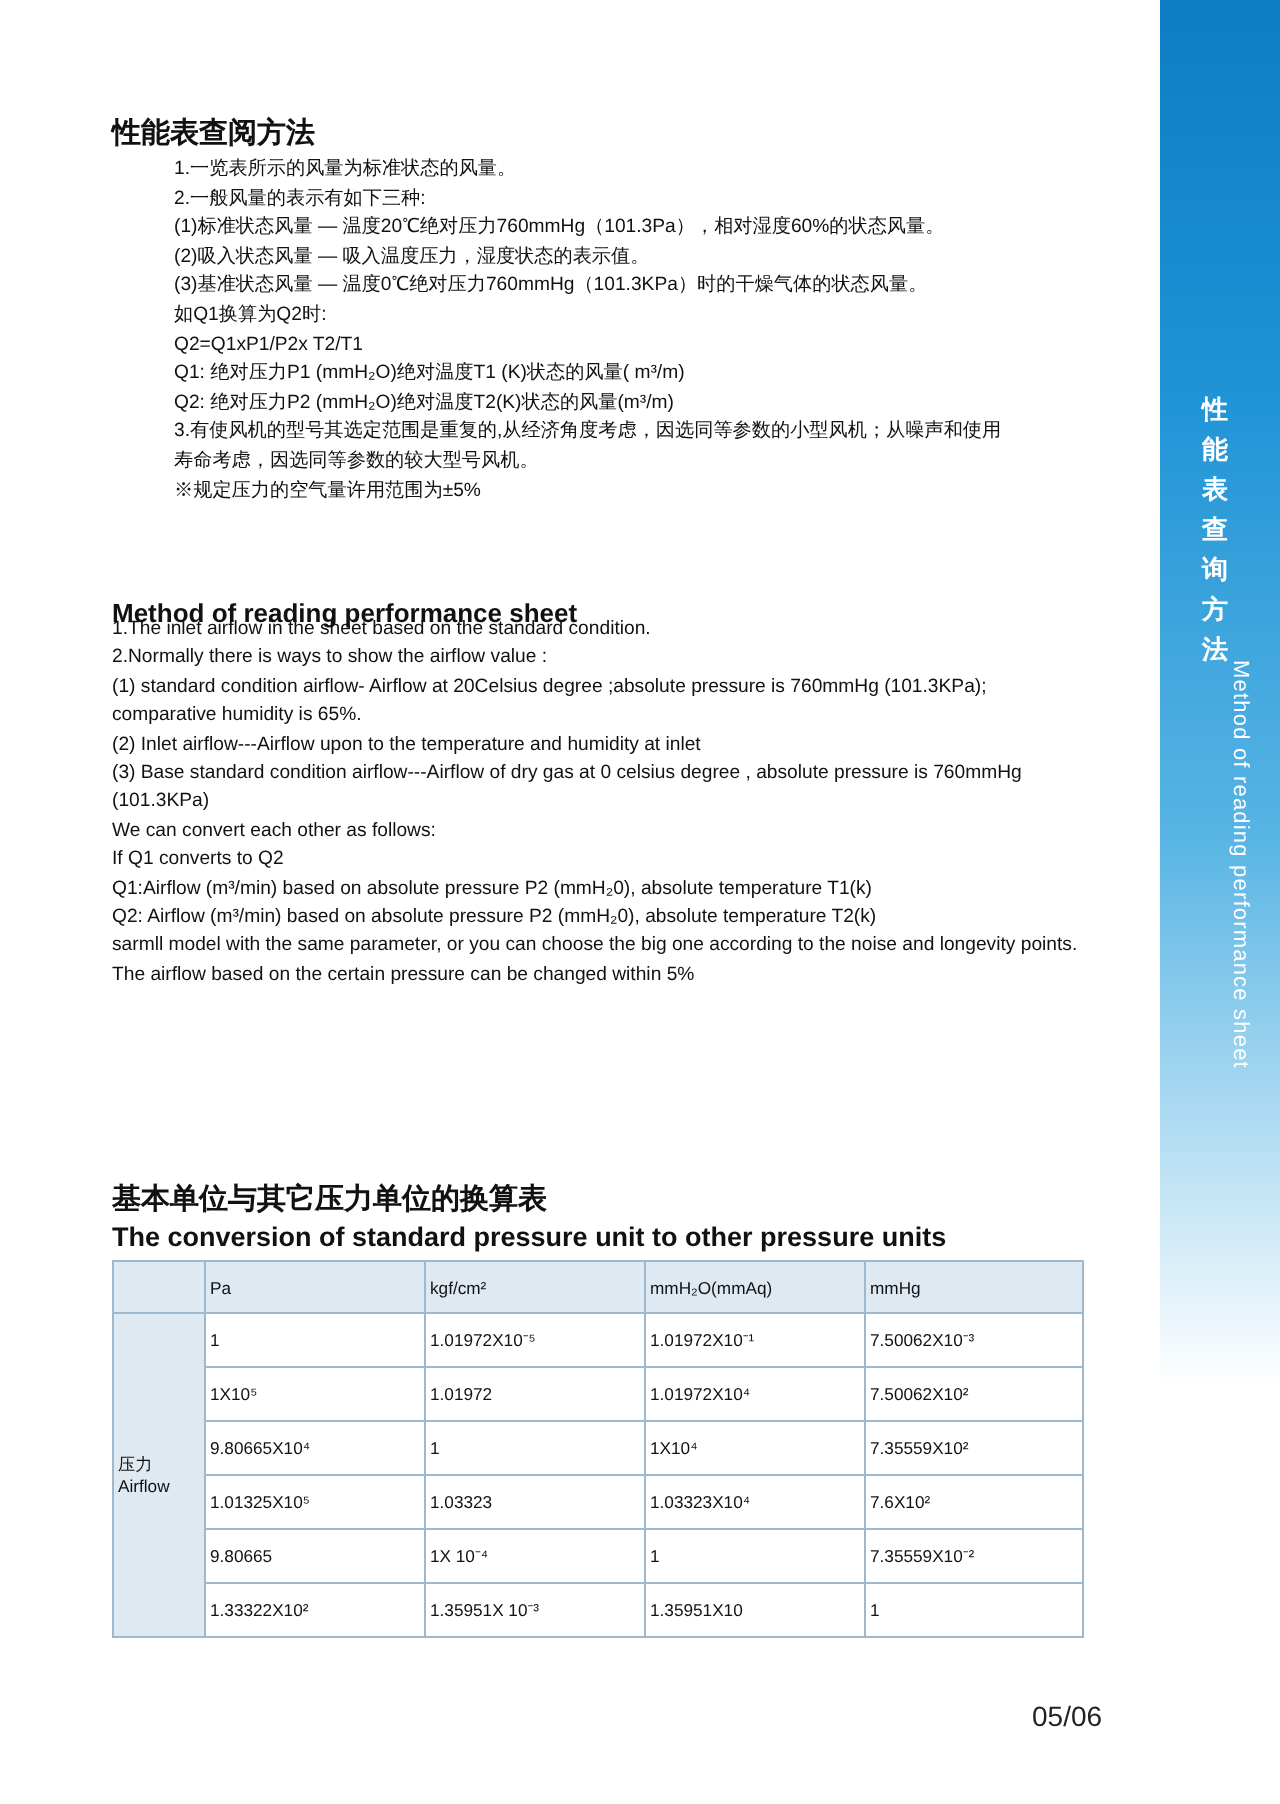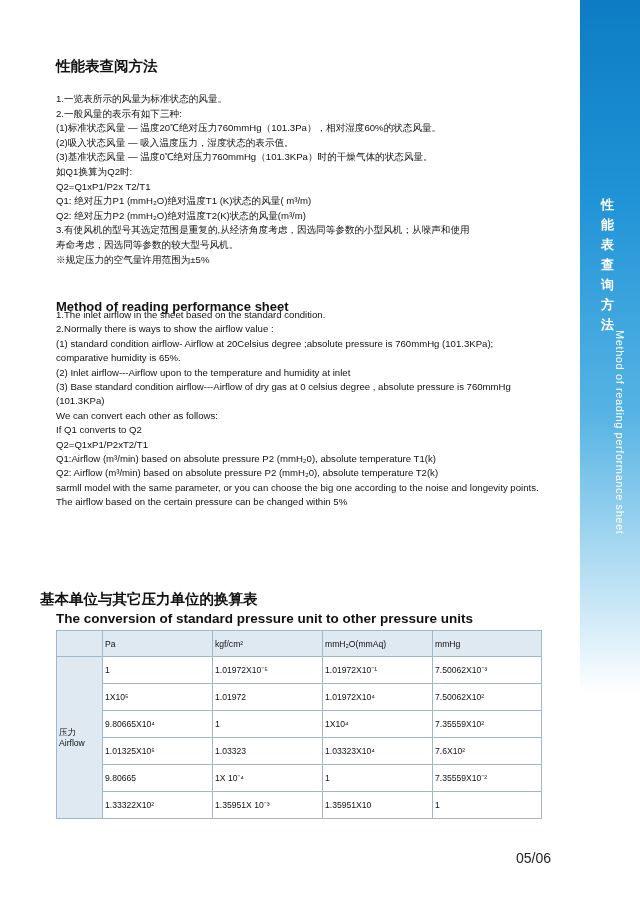--- a/index.html
+++ b/index.html
@@ -76,40 +76,40 @@
   #title-cn-1 { top: 45px; }
 
   .para {
     position: absolute;
     left: 56px;
     width: 486px;
     font-size: 9.6px;
     line-height: 14.6px;
     color: #111;
   }
-  #block-cn-body { top: 92px; }
+  #block-cn-body { top: 78px; margin-left: 31px; }
 
   .para .ln { display: block; white-space: pre-wrap; }
 
   #title-en-1 {
     position: absolute;
     left: 56px;
     top: 288px;
     font-size: 13px;
     font-weight: bold;
     color: #111;
   }
   #block-en-body {
     top: 308px;
     line-height: 14.4px;
   }
 
   #title-cn-2 {
     position: absolute;
-    left: 40px;
+    left: 56px;
     top: 578px;
     font-size: 14.5px;
     font-weight: bold;
     color: #111;
   }
   #title-en-2 {
     position: absolute;
     left: 56px;
     top: 600px;
     font-size: 13.5px;
@@ -190,21 +190,20 @@
 
   <div class="para" id="block-en-body">
     <span class="ln">1.The inlet airflow in the sheet based on the standard condition.</span>
     <span class="ln">2.Normally there is ways to show the airflow value :</span>
     <span class="ln">(1) standard condition airflow- Airflow at 20Celsius degree ;absolute pressure is 760mmHg (101.3KPa);</span>
     <span class="ln">comparative humidity is 65%.</span>
     <span class="ln">(2) Inlet airflow---Airflow upon to the temperature and humidity at inlet</span>
     <span class="ln">(3) Base standard condition airflow---Airflow of dry gas at 0 celsius degree , absolute pressure is 760mmHg (101.3KPa)</span>
     <span class="ln">We can convert each other as follows:</span>
     <span class="ln">If Q1 converts to Q2</span>
-    <span class="ln">Q2=Q1xP1/P2xT2/T1</span>
     <span class="ln">Q1:Airflow (m³/min) based on absolute pressure P2 (mmH₂0), absolute temperature T1(k)</span>
     <span class="ln">Q2: Airflow (m³/min) based on absolute pressure P2 (mmH₂0), absolute temperature T2(k)</span>
     <span class="ln">sarmll model with the same parameter, or you can choose the big one according to the noise and longevity points.</span>
     <span class="ln">The airflow based on the certain pressure can be changed within 5%</span>
   </div>
 
   <h2 id="title-cn-2">基本单位与其它压力单位的换算表</h2>
   <h2 id="title-en-2">The conversion of standard pressure unit to other pressure units</h2>
 
   <div class="table-wrap">

